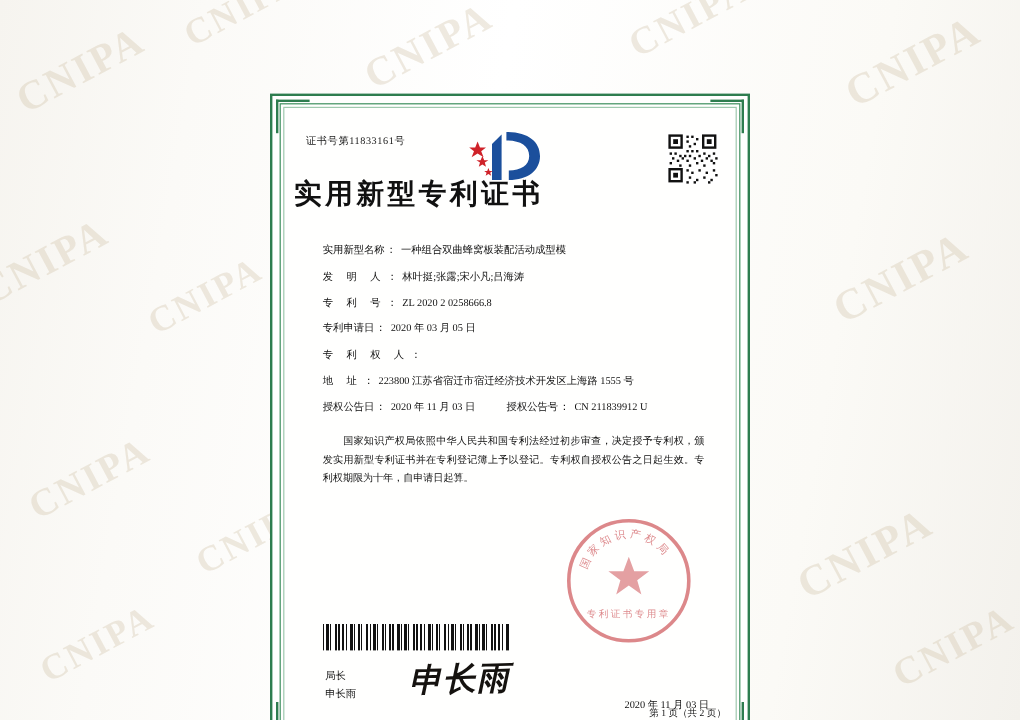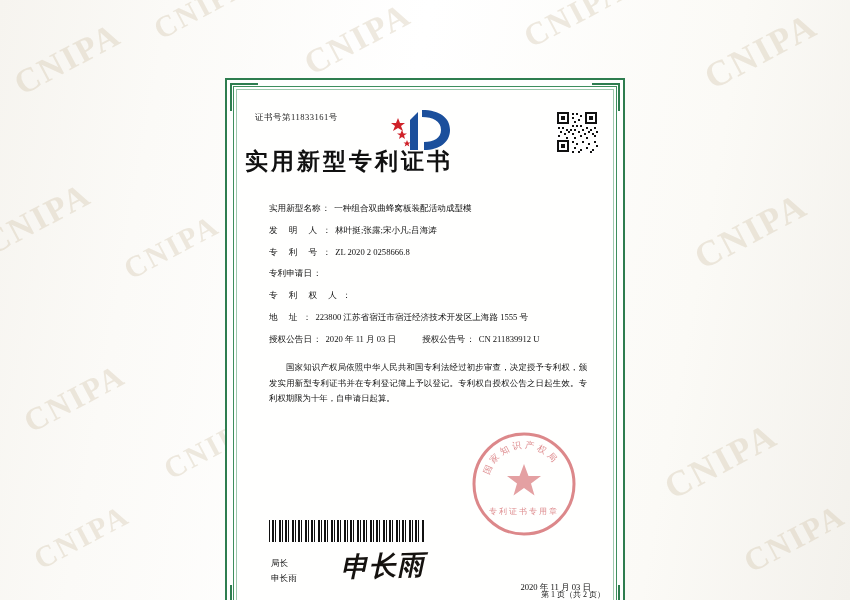--- a/index.html
+++ b/index.html
@@ -389,20 +389,21 @@
           <span class="field-value">林叶挺;张露;宋小凡;吕海涛</span>
         </div>
         <div class="field-row">
           <span class="field-label spaced">专 利 号</span>
           <span class="field-colon">：</span>
           <span class="field-value">ZL 2020 2 0258666.8</span>
         </div>
         <div class="field-row">
           <span class="field-label">专利申请日</span>
           <span class="field-colon">：</span>
+          <span class="field-value">2020 年 03 月 05 日</span>
         </div>
         <div class="field-row">
           <span class="field-label spaced">专 利 权 人</span>
           <span class="field-colon">：</span>
         </div>
         <div class="field-row">
           <span class="field-label spaced">地 址</span>
           <span class="field-colon">：</span>
           <span class="field-value">223800 江苏省宿迁市宿迁经济技术开发区上海路 1555 号</span>
         </div>

